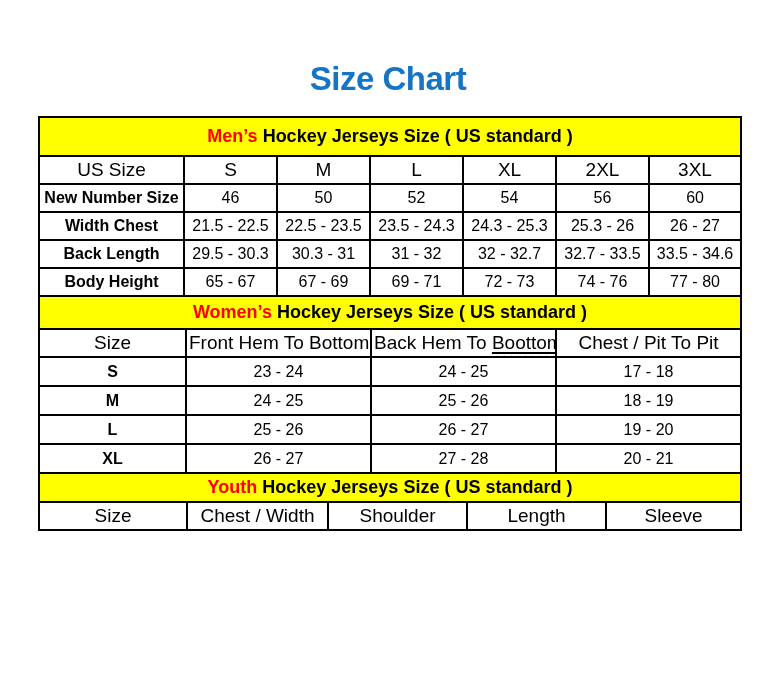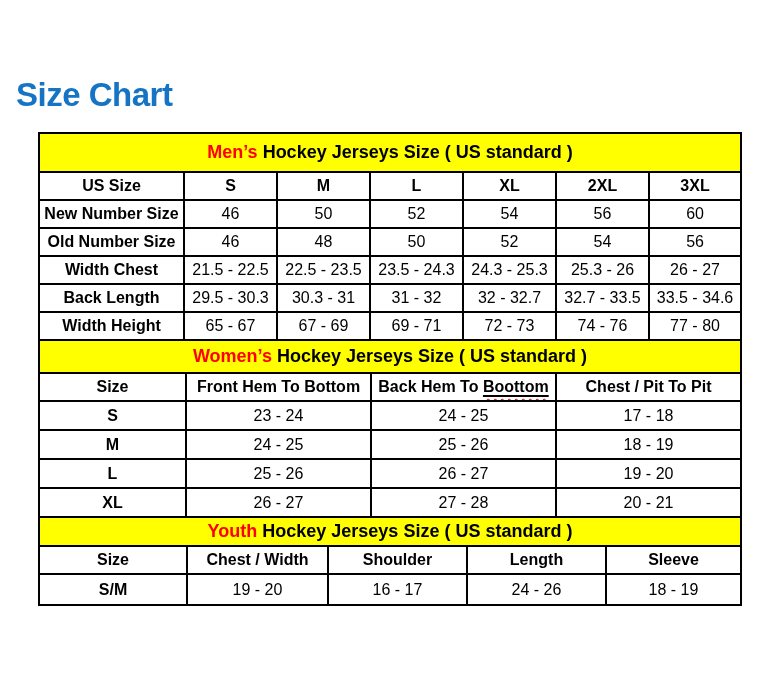--- a/index.html
+++ b/index.html
@@ -2,41 +2,41 @@
 <html style="--title-blue: #1674C4; --band-yellow: #FFFF00; --accent-red: #FF0000; --border-black: #000000; --squiggle-red: #CC0000;"><head>
 <meta charset="utf-8">
 <style>
   html,body{margin:0;padding:0}
   body{
     width:776px;height:692px;overflow:hidden;background:#ffffff;
     font-family:"Liberation Sans",sans-serif;color:#000;
     -webkit-font-smoothing:antialiased;
   }
   .page-title{
-    margin:16px;padding-top:58px;text-align:left;
+    margin:0;padding-top:58px;text-align:center;
     font-size:33px;line-height:42px;font-weight:700;letter-spacing:-0.5px;
     color:var(--title-blue,#1674C4);
   }
   #chart{width:614px;margin:16px 36px 0 38px}
   table.t{
     border-collapse:collapse;table-layout:fixed;width:702px;
     border:2px solid var(--border-black,#000);
   }
   table.t + table.t{margin-top:-2px}
   .t th,.t td{
     border:2px solid var(--border-black,#000);
     text-align:center;vertical-align:middle;
     padding:0 2px;white-space:nowrap;overflow:hidden;
   }
   .t .band td{
     background:var(--band-yellow,#FFFF00);
     font-size:18px;font-weight:700;height:37px;
   }
   .accent{color:var(--accent-red,#FF0000)}
-  .t th{font-size:16px;font-weight:700;height:26px}
+  .t th{font-size:19px;font-weight:400;height:26px}
   .t td{font-size:16px;height:26px}
   .t td.row-label{font-weight:700}
   .t-mens td.row-label{font-weight:700}
   .t-womens td{height:27px}
   .t-womens .band td{height:31px}
   .t-youth td{height:29px}
   .t-youth th{height:26px}
   .t-youth .band td{height:27px}
   .u-black{
     text-decoration:underline;text-decoration-color:#000;
@@ -79,48 +79,39 @@
         <tr>
           <td class="row-label">New Number Size</td>
           <td>46</td>
           <td>50</td>
           <td>52</td>
           <td>54</td>
           <td>56</td>
           <td>60</td>
         </tr>
         <tr>
-          <td class="row-label">Old Number Size</td>
-          <td>46</td>
-          <td>48</td>
-          <td>50</td>
-          <td>52</td>
-          <td>54</td>
-          <td>56</td>
-        </tr>
-        <tr>
           <td class="row-label">Width Chest</td>
           <td>21.5 - 22.5</td>
           <td>22.5 - 23.5</td>
           <td>23.5 - 24.3</td>
           <td>24.3 - 25.3</td>
           <td>25.3 - 26</td>
           <td>26 - 27</td>
         </tr>
         <tr>
           <td class="row-label">Back Length</td>
           <td>29.5 - 30.3</td>
           <td>30.3 - 31</td>
           <td>31 - 32</td>
           <td>32 - 32.7</td>
           <td>32.7 - 33.5</td>
           <td>33.5 - 34.6</td>
         </tr>
         <tr>
-          <td class="row-label">Width Height</td>
+          <td class="row-label">Body Height</td>
           <td>65 - 67</td>
           <td>67 - 69</td>
           <td>69 - 71</td>
           <td>72 - 73</td>
           <td>74 - 76</td>
           <td>77 - 80</td>
         </tr>
       </tbody>
     </table>
     <table class="t t-womens">
@@ -178,22 +169,15 @@
         <tr class="band">
           <td colspan="5"><span class="accent">Youth</span><span> Hockey Jerseys Size ( US standard )</span></td>
         </tr>
         <tr>
           <th>Size</th>
           <th>Chest / Width</th>
           <th>Shoulder</th>
           <th>Length</th>
           <th>Sleeve</th>
         </tr>
-        <tr>
-          <td class="row-label">S/M</td>
-          <td>19 - 20</td>
-          <td>16 - 17</td>
-          <td>24 - 26</td>
-          <td>18 - 19</td>
-        </tr>
       </tbody>
     </table>
   </div>
 
 </body></html>

